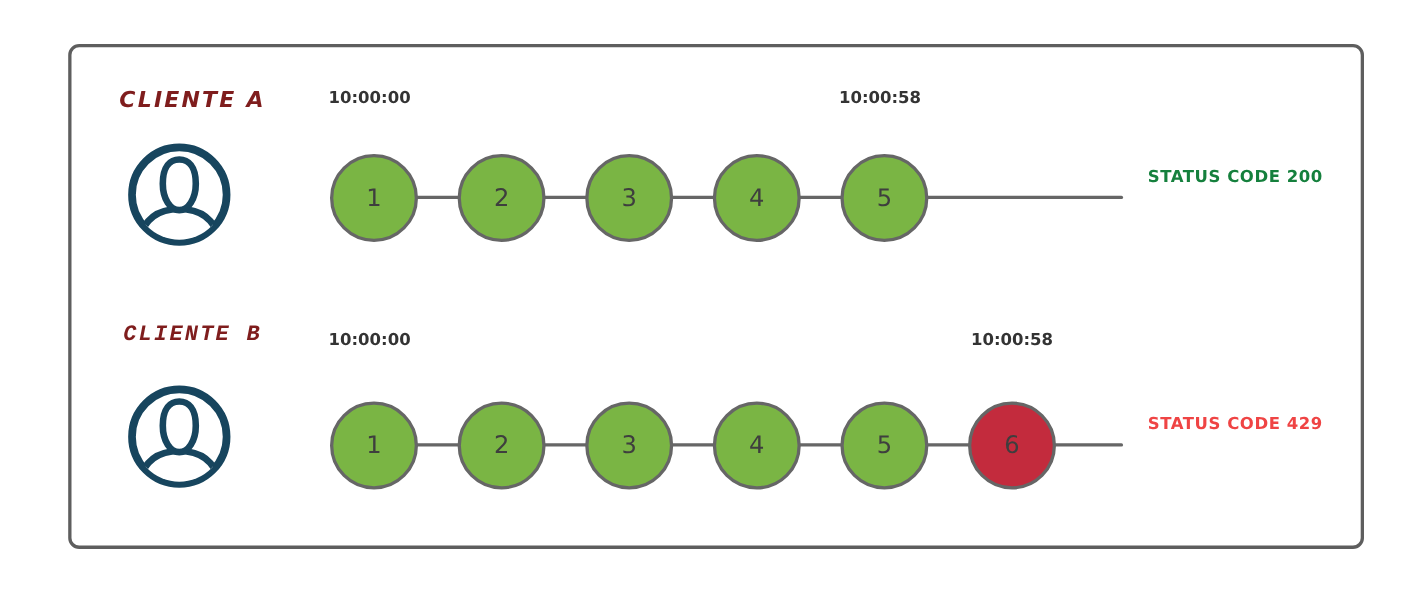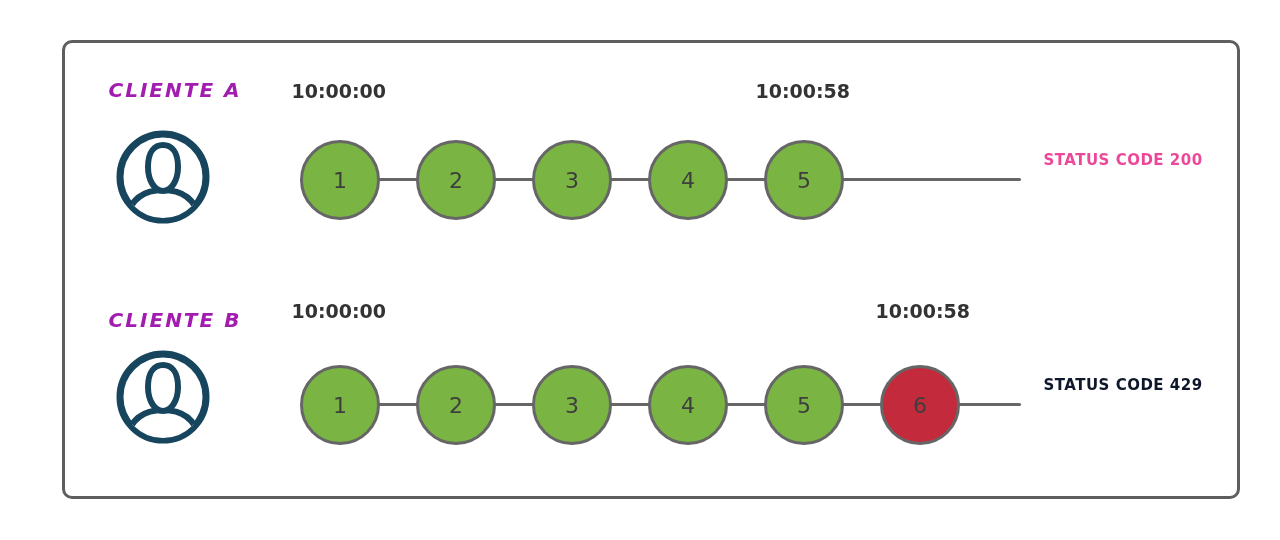--- a/index.html
+++ b/index.html
@@ -33,40 +33,40 @@
 
   .client-label {
     position: absolute;
     left: 100px;
     width: 150px;
     text-align: center;
     font-size: 20px;
     font-weight: 700;
     font-style: italic;
     letter-spacing: 2px;
-    color: #a21caf;
+    color: #7f1d1d;
     white-space: nowrap;
   }
   .row-a .client-label { top: 78px; }
-  .row-b .client-label { top: 308px; }
+  .row-b .client-label { top: 293px; font-family: Liberation Mono, monospace; }
 
   .avatar {
     position: absolute;
     left: 113px;
     width: 100px; height: 100px;
   }
   .row-a .avatar { top: 127px; }
   .row-b .avatar { top: 347px; }
   .avatar svg { width: 100%; height: 100%; display: block; }
 
   .ts {
     position: absolute;
     width: 100px;
-    text-align: right;
-    font-size: 19px;
+    text-align: center;
+    font-size: 15px;
     font-weight: 700;
     color: var(--dark);
     white-space: nowrap;
   }
   .row-a .ts { top: 80px; }
   .row-b .ts { top: 300px; }
   .ts-start { left: 286px; }
   .row-a .ts-end { left: 750px; }
   .row-b .ts-end { left: 870px; }
 
@@ -112,22 +112,22 @@
     text-align: center;
     font-size: 15px;
     font-weight: 700;
     letter-spacing: 0.5px;
     line-height: 21px;
     z-index: 2;
     white-space: nowrap;
   }
   .row-a .status { top: 150px; }
   .row-b .status { top: 375px; }
-  .status-success { color: #ec4899; }
-  .status-error   { color: #0f172a; }
+  .status-success { color: #15803d; }
+  .status-error   { color: #ef4444; }
 </style>
 </head>
 <body>
 
 <div class="stage">
   <div class="frame"></div>
 
   <section class="client-row row-a">
     <div class="client-label">CLIENTE A</div>
 

